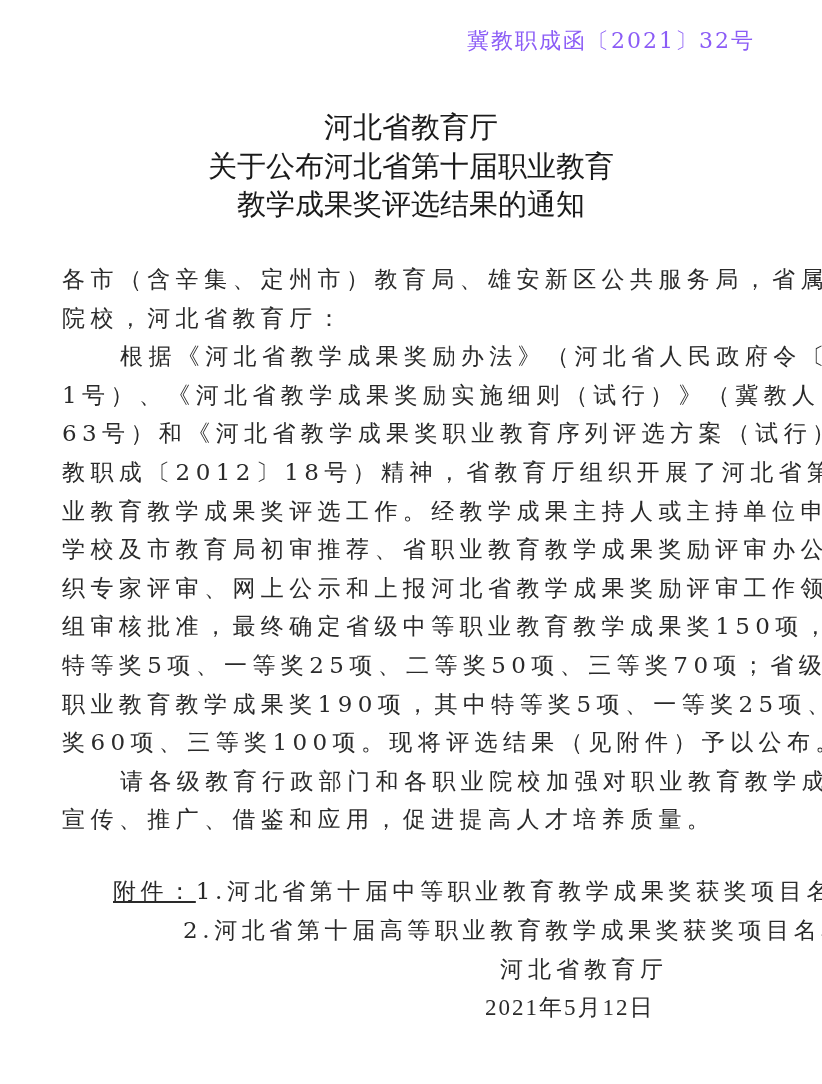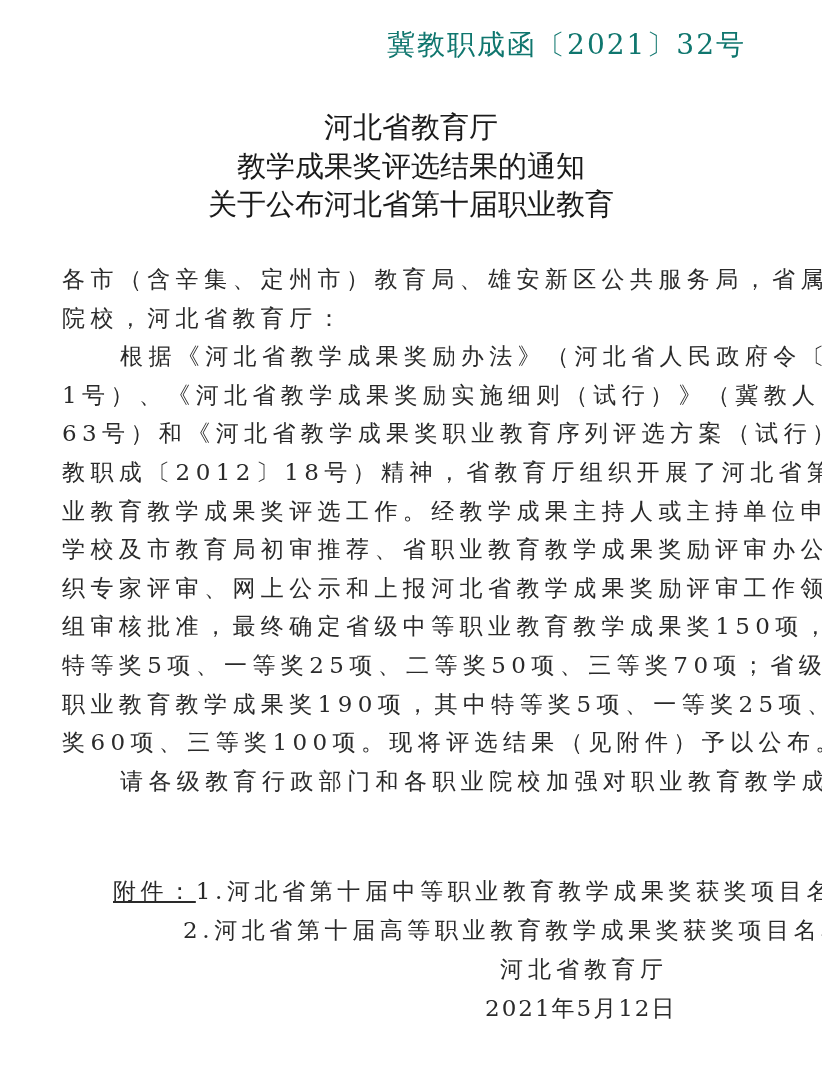--- a/index.html
+++ b/index.html
@@ -10,25 +10,25 @@
     body {
       width: 822px;
       height: 1084px;
       position: relative;
       overflow: hidden;
       color: #222222;
     }
     .doc-number {
       position: absolute;
       top: 26px;
-      right: 76px;
+      right: 67px;
       font-family: "DejaVu Serif", "Liberation Serif", serif;
-      font-size: 28px;
+      font-size: 22px;
       letter-spacing: 2px;
-      color: #0f766e;
+      color: #8b5cf6;
       white-space: nowrap;
     }
     .title-block {
       position: absolute;
       top: 108px;
       left: 0;
       width: 822px;
       text-align: center;
       font-family: "DejaVu Sans", "Liberation Sans", sans-serif;
       font-size: 29px;
@@ -91,33 +91,34 @@
       white-space: nowrap;
     }
     .sig-org {
       display: block;
       padding-left: 15px;
       letter-spacing: 5px;
     }
     .sig-date {
       display: block;
       letter-spacing: 2px;
+      font-family: Liberation Serif, serif;
     }
   </style>
 </head>
 <body>
 
 <div>
 
   <div class="doc-number">冀教职成函〔2021〕32号</div>
 
   <div class="title-block">
     <span class="title-line">河北省教育厅</span>
+    <span class="title-line">关于公布河北省第十届职业教育</span>
     <span class="title-line">教学成果奖评选结果的通知</span>
-    <span class="title-line">关于公布河北省第十届职业教育</span>
   </div>
 
   <div class="body-text">
     <div class="para">
       <span class="line">各市（含辛集、定州市）教育局、雄安新区公共服务局，省属职业</span>
       <span class="line">院校，河北省教育厅：</span>
     </div>
     <div class="para">
       <span class="line indent-line">根据《河北省教学成果奖励办法》（河北省人民政府令〔1998〕</span>
       <span class="line">1号）、《河北省教学成果奖励实施细则（试行）》（冀教人〔1998〕</span>
@@ -126,20 +127,21 @@
       <span class="line">业教育教学成果奖评选工作。经教学成果主持人或主持单位申报、</span>
       <span class="line">学校及市教育局初审推荐、省职业教育教学成果奖励评审办公室组</span>
       <span class="line">织专家评审、网上公示和上报河北省教学成果奖励评审工作领导小</span>
       <span class="line">组审核批准，最终确定省级中等职业教育教学成果奖150项，其中</span>
       <span class="line">特等奖5项、一等奖25项、二等奖50项、三等奖70项；省级高等</span>
       <span class="line">职业教育教学成果奖190项，其中特等奖5项、一等奖25项、二等</span>
       <span class="line">奖60项、三等奖100项。现将评选结果（见附件）予以公布。</span>
     </div>
     <div class="para">
       <span class="line indent-line">请各级教育行政部门和各职业院校加强对职业教育教学成果的</span>
+      <span class="line">宣传、推广、借鉴和应用，促进提高人才培养质量。</span>
     </div>
   </div>
 
   <div class="attachments">
     <div>
       <span class="attach-label">附件：</span><span>1.河北省第十届中等职业教育教学成果奖获奖项目名单</span>
     </div>
     <div class="attach-item-2">
       <span>2.河北省第十届高等职业教育教学成果奖获奖项目名单</span>
     </div>

